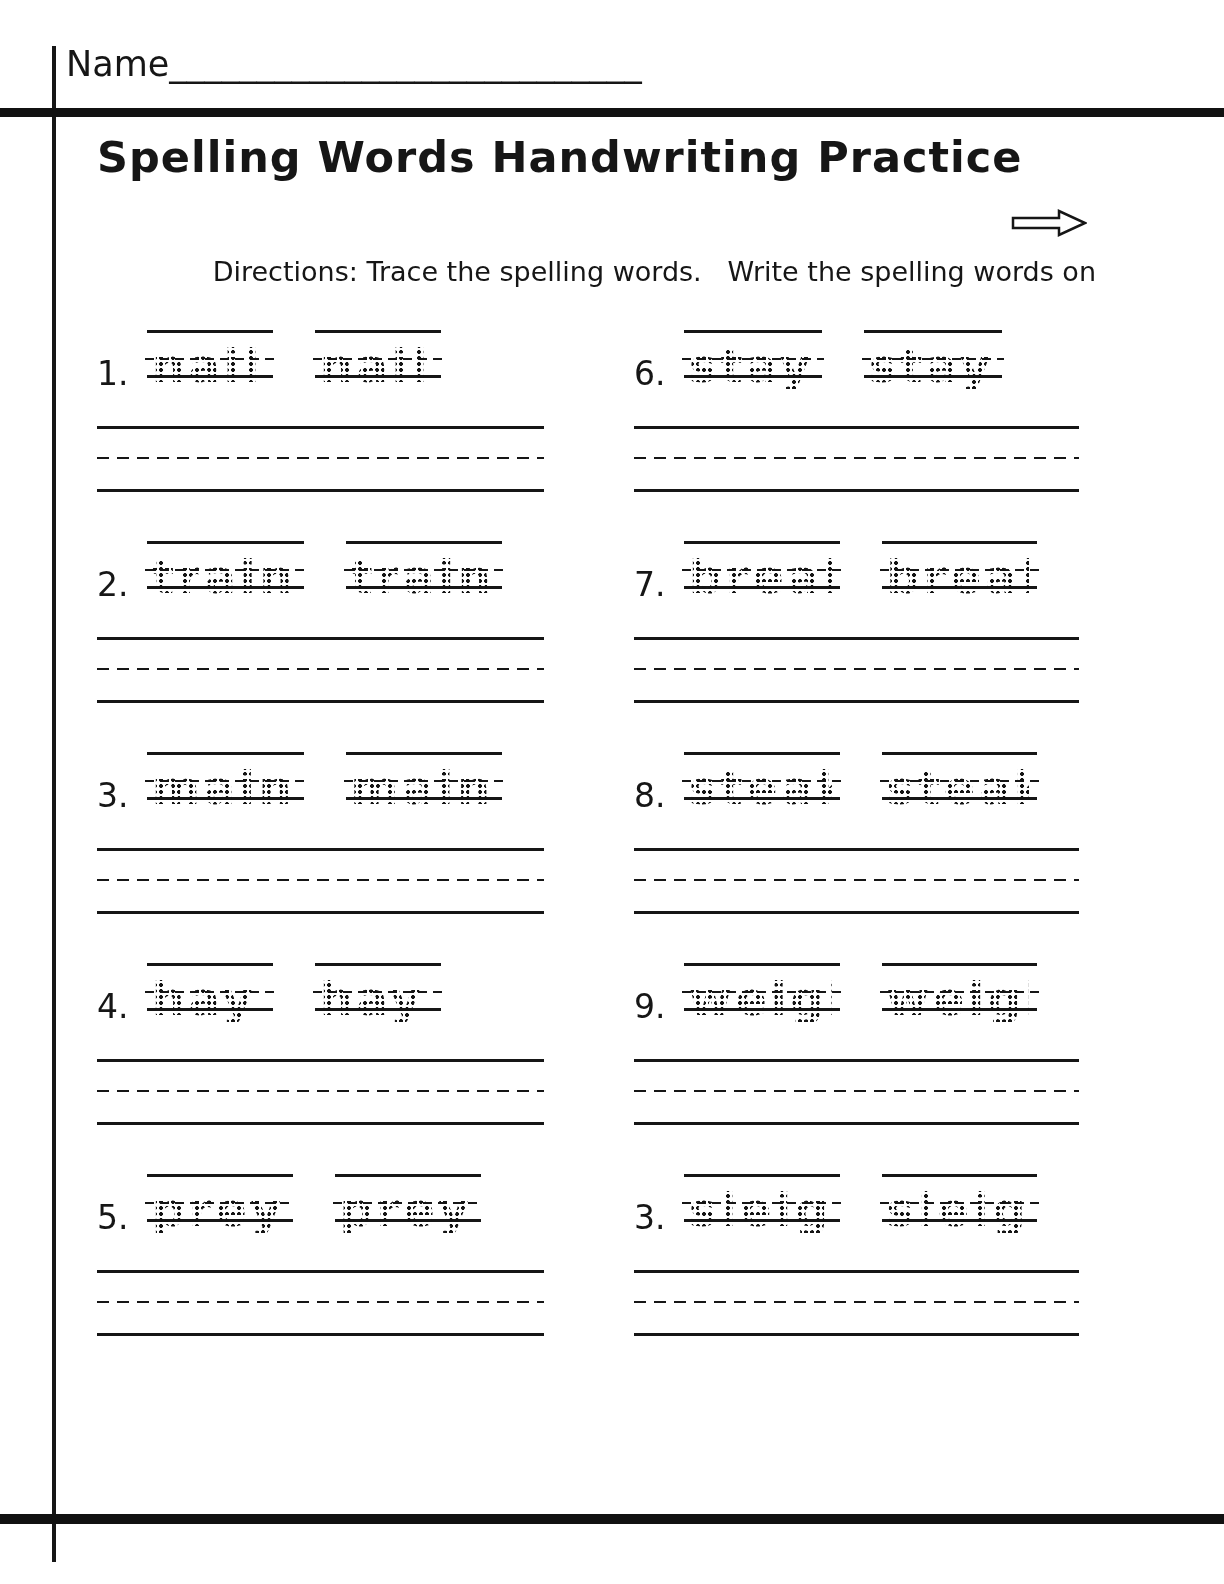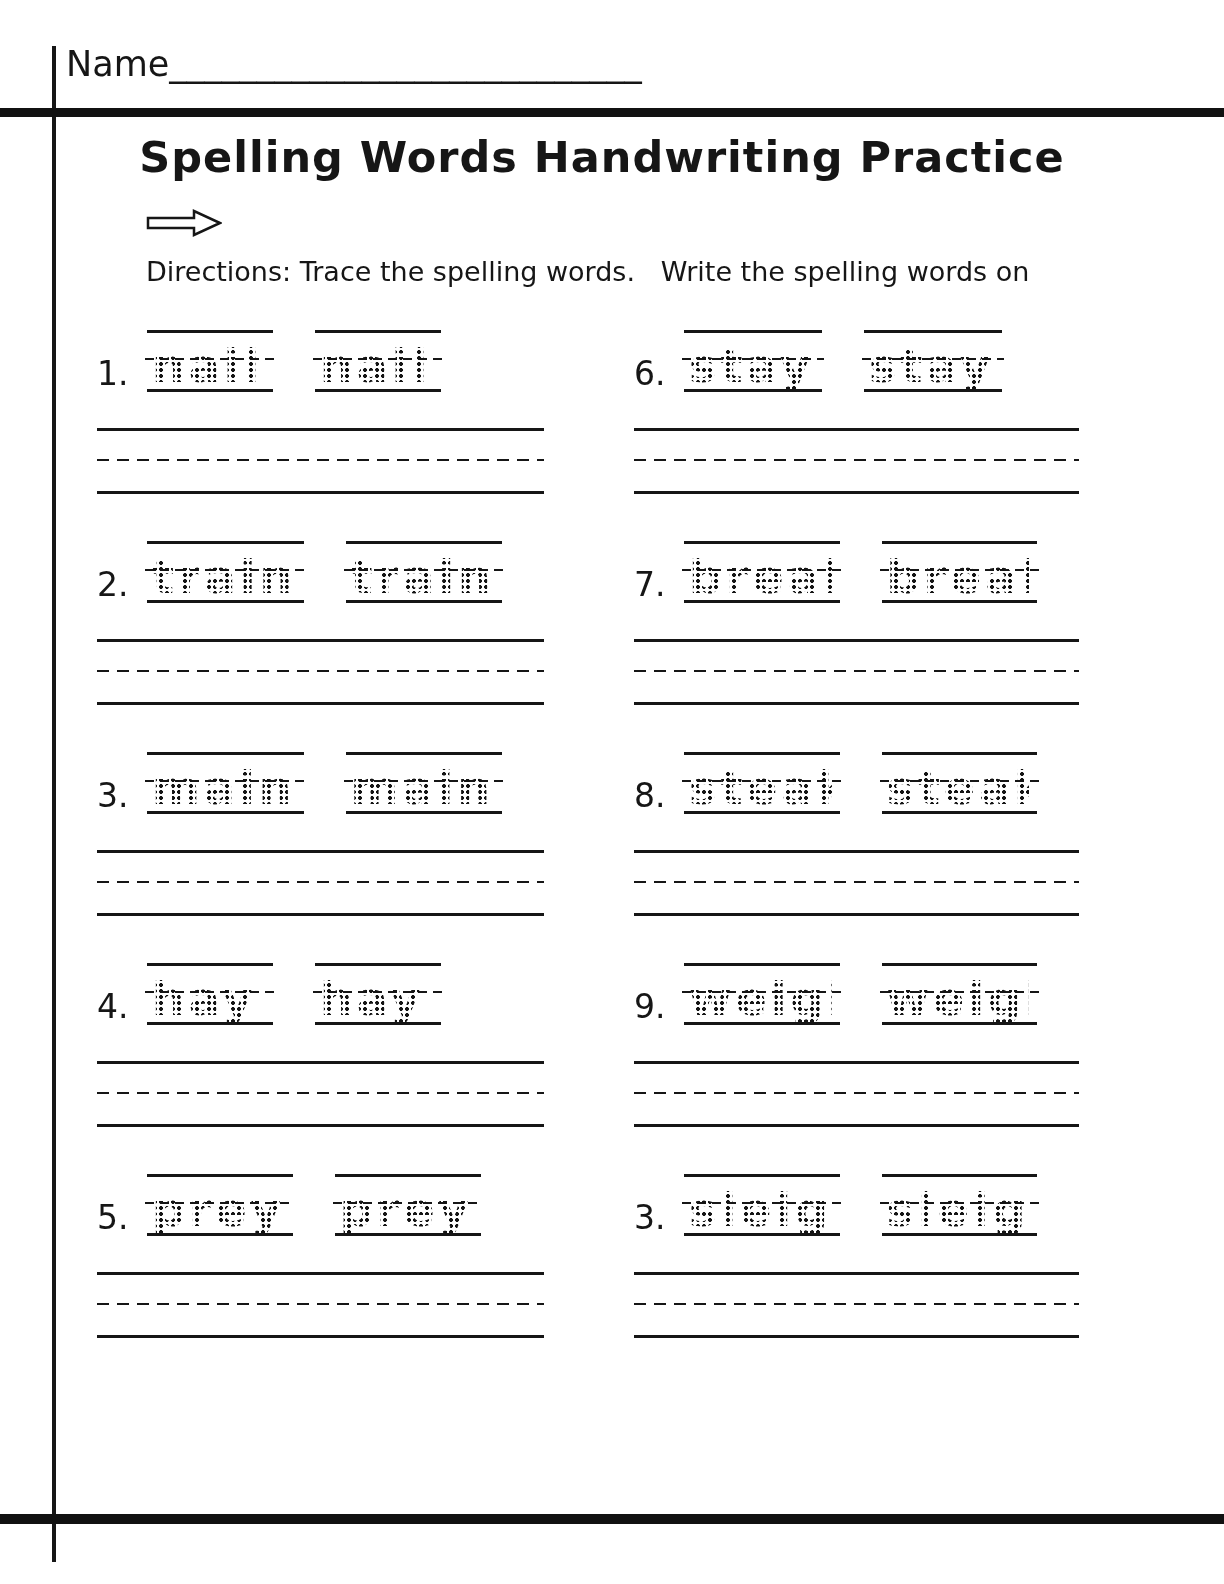--- a/index.html
+++ b/index.html
@@ -18,44 +18,44 @@
   .rule-top { position: absolute; left: 0; top: 108px; width: 1224px; height: 9px; background: #111; }
   .rule-bottom { position: absolute; left: 0; top: 1514px; width: 1224px; height: 10px; background: #111; }
 
   
   .name-row { position: absolute; left: 66px; top: 44px; font-size: 35px; white-space: nowrap; }
   .name-line { letter-spacing: 0; }
 
   
   .title {
     position: absolute; left: 97px; top: 132px; width: 1010px;
-    text-align: center; font-size: 43px; font-weight: 700; letter-spacing: 1px;
-  }
-
-  
-  .directions { position: absolute; left: 146px; top: 203px; width: 950px; font-size: 27px; line-height: 44px; }
+    text-align: left; font-size: 43px; font-weight: 700; letter-spacing: 1px;
+  }
+
+  
+  .directions { position: absolute; left: 146px; top: 203px; width: 950px; font-size: 27px; line-height: 44px; text-align: right; }
   .directions-line1 { white-space: pre; display: inline; }
   .arrow-icon { display: inline-block; vertical-align: -3px; margin-right: 9px; }
 
   
   .items-grid {
     position: absolute; left: 97px; top: 330px;
     display: grid;
     grid-template-columns: 447px 445px;
     column-gap: 90px;
     grid-template-rows: repeat(5, 211px);
     grid-auto-flow: column;
   }
   .item { position: relative; }
   .trace-row { display: flex; align-items: flex-start; }
   .item-number { width: 50px; flex: 0 0 50px; font-size: 33px; line-height: 1; margin-top: 27px; }
 
   .trace-unit {
     position: relative;
-    height: 62px; min-width: 126px;
+    height: 48px; min-width: 126px;
     margin-right: 42px;
     padding: 0 8px 0 5px;
     border-top: 3px solid #161616;
     border-bottom: 3px solid #161616;
   }
   .trace-unit .guide-mid {
     position: absolute; left: -2px; right: -2px; top: 25px; height: 2px;
     background-image: repeating-linear-gradient(90deg, #161616 0 9px, rgba(0,0,0,0) 9px 15px);
   }
   .trace-text {

